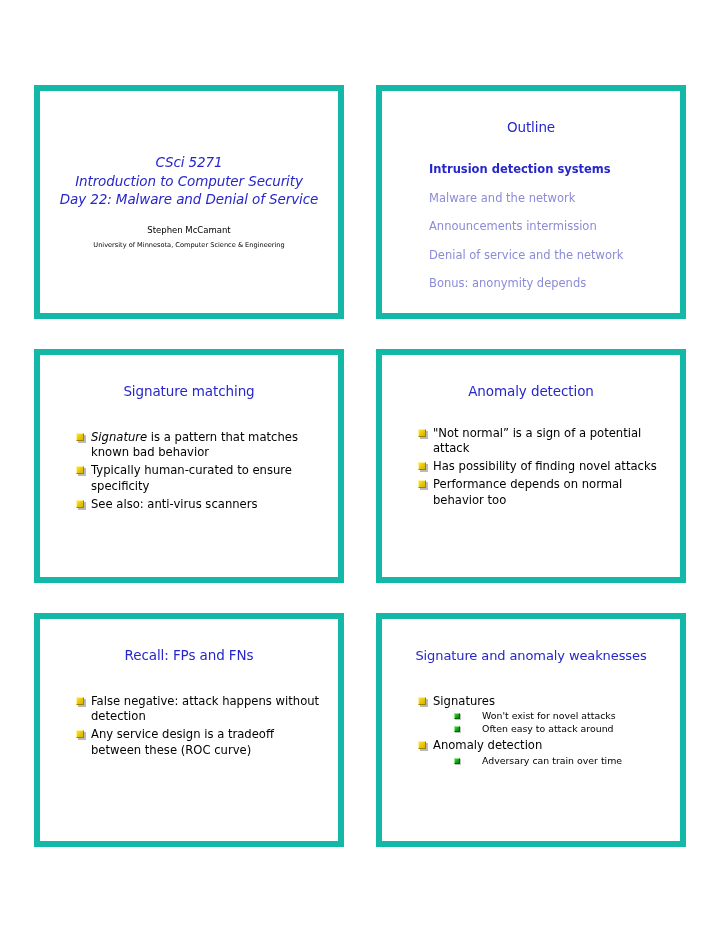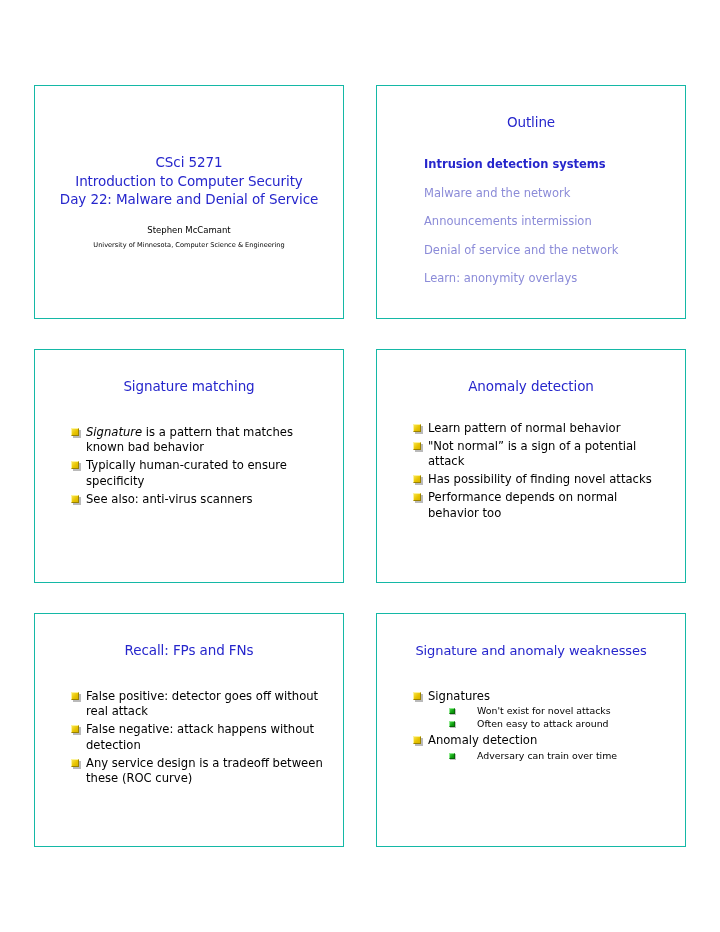--- a/index.html
+++ b/index.html
@@ -33,41 +33,41 @@
     grid-template-rows: 234px 234px 234px;
     column-gap: 32px;
     row-gap: 30px;
   }
 
   
   .slide {
     position: relative;
     box-sizing: border-box;
     background: #ffffff;
-    border: 1px solid #14b8a6;
+    border: 6px solid #14b8a6;
     overflow: hidden;
   }
 
   
   .title-slide {
     display: flex;
     flex-direction: column;
     justify-content: center;
     align-items: center;
     text-align: center;
     padding: 0 14px;
   }
   .title-main {
     color: #2626cc;
     font-size: 13.5px;
     line-height: 18.5px;
     font-weight: normal;
     letter-spacing: -0.1px;
   }
-  .title-main .tline { display: block; white-space: nowrap; }
+  .title-main .tline { display: block; white-space: nowrap; font-style: italic; }
   .title-author {
     color: #000000;
     font-size: 8.5px;
     line-height: 13px;
     margin-top: 15px;
     white-space: nowrap;
   }
   .title-affil {
     color: #000000;
     font-size: 6.6px;
@@ -183,21 +183,21 @@
       <div class="title-affil">University of Minnesota, Computer Science &amp; Engineering</div>
     </div>
 
     <div class="slide">
       <h2 class="slide-heading">Outline</h2>
       <ul class="outline-list">
         <li class="active">Intrusion detection systems</li>
         <li>Malware and the network</li>
         <li>Announcements intermission</li>
         <li>Denial of service and the network</li>
-        <li>Learn: anonymity overlays</li>
+        <li>Bonus: anonymity depends</li>
       </ul>
     </div>
 
     <div class="slide">
       <h2 class="slide-heading">Signature matching</h2>
       <ul class="bullets tight-top">
         <li>
           <span class="bullet-mark"></span><em>Signature</em><span> is a pattern that matches known bad behavior</span>
         </li>
         <li>
@@ -206,40 +206,34 @@
         <li>
           <span class="bullet-mark"></span><span>See also: anti-virus scanners</span>
         </li>
       </ul>
     </div>
 
     <div class="slide">
       <h2 class="slide-heading">Anomaly detection</h2>
       <ul class="bullets tight-top2">
         <li>
-          <span class="bullet-mark"></span><span>Learn pattern of normal behavior</span>
-        </li>
-        <li>
           <span class="bullet-mark"></span><span>"Not normal” is a sign of a potential attack</span>
         </li>
         <li>
           <span class="bullet-mark"></span><span>Has possibility of finding novel attacks</span>
         </li>
         <li>
           <span class="bullet-mark"></span><span>Performance depends on normal behavior too</span>
         </li>
       </ul>
     </div>
 
     <div class="slide">
       <h2 class="slide-heading">Recall: FPs and FNs</h2>
       <ul class="bullets tight-top">
-        <li>
-          <span class="bullet-mark"></span><span>False positive: detector goes off without real attack</span>
-        </li>
         <li>
           <span class="bullet-mark"></span><span>False negative: attack happens without detection</span>
         </li>
         <li>
           <span class="bullet-mark"></span><span>Any service design is a tradeoff between these (ROC curve)</span>
         </li>
       </ul>
     </div>
 
     <div class="slide">

